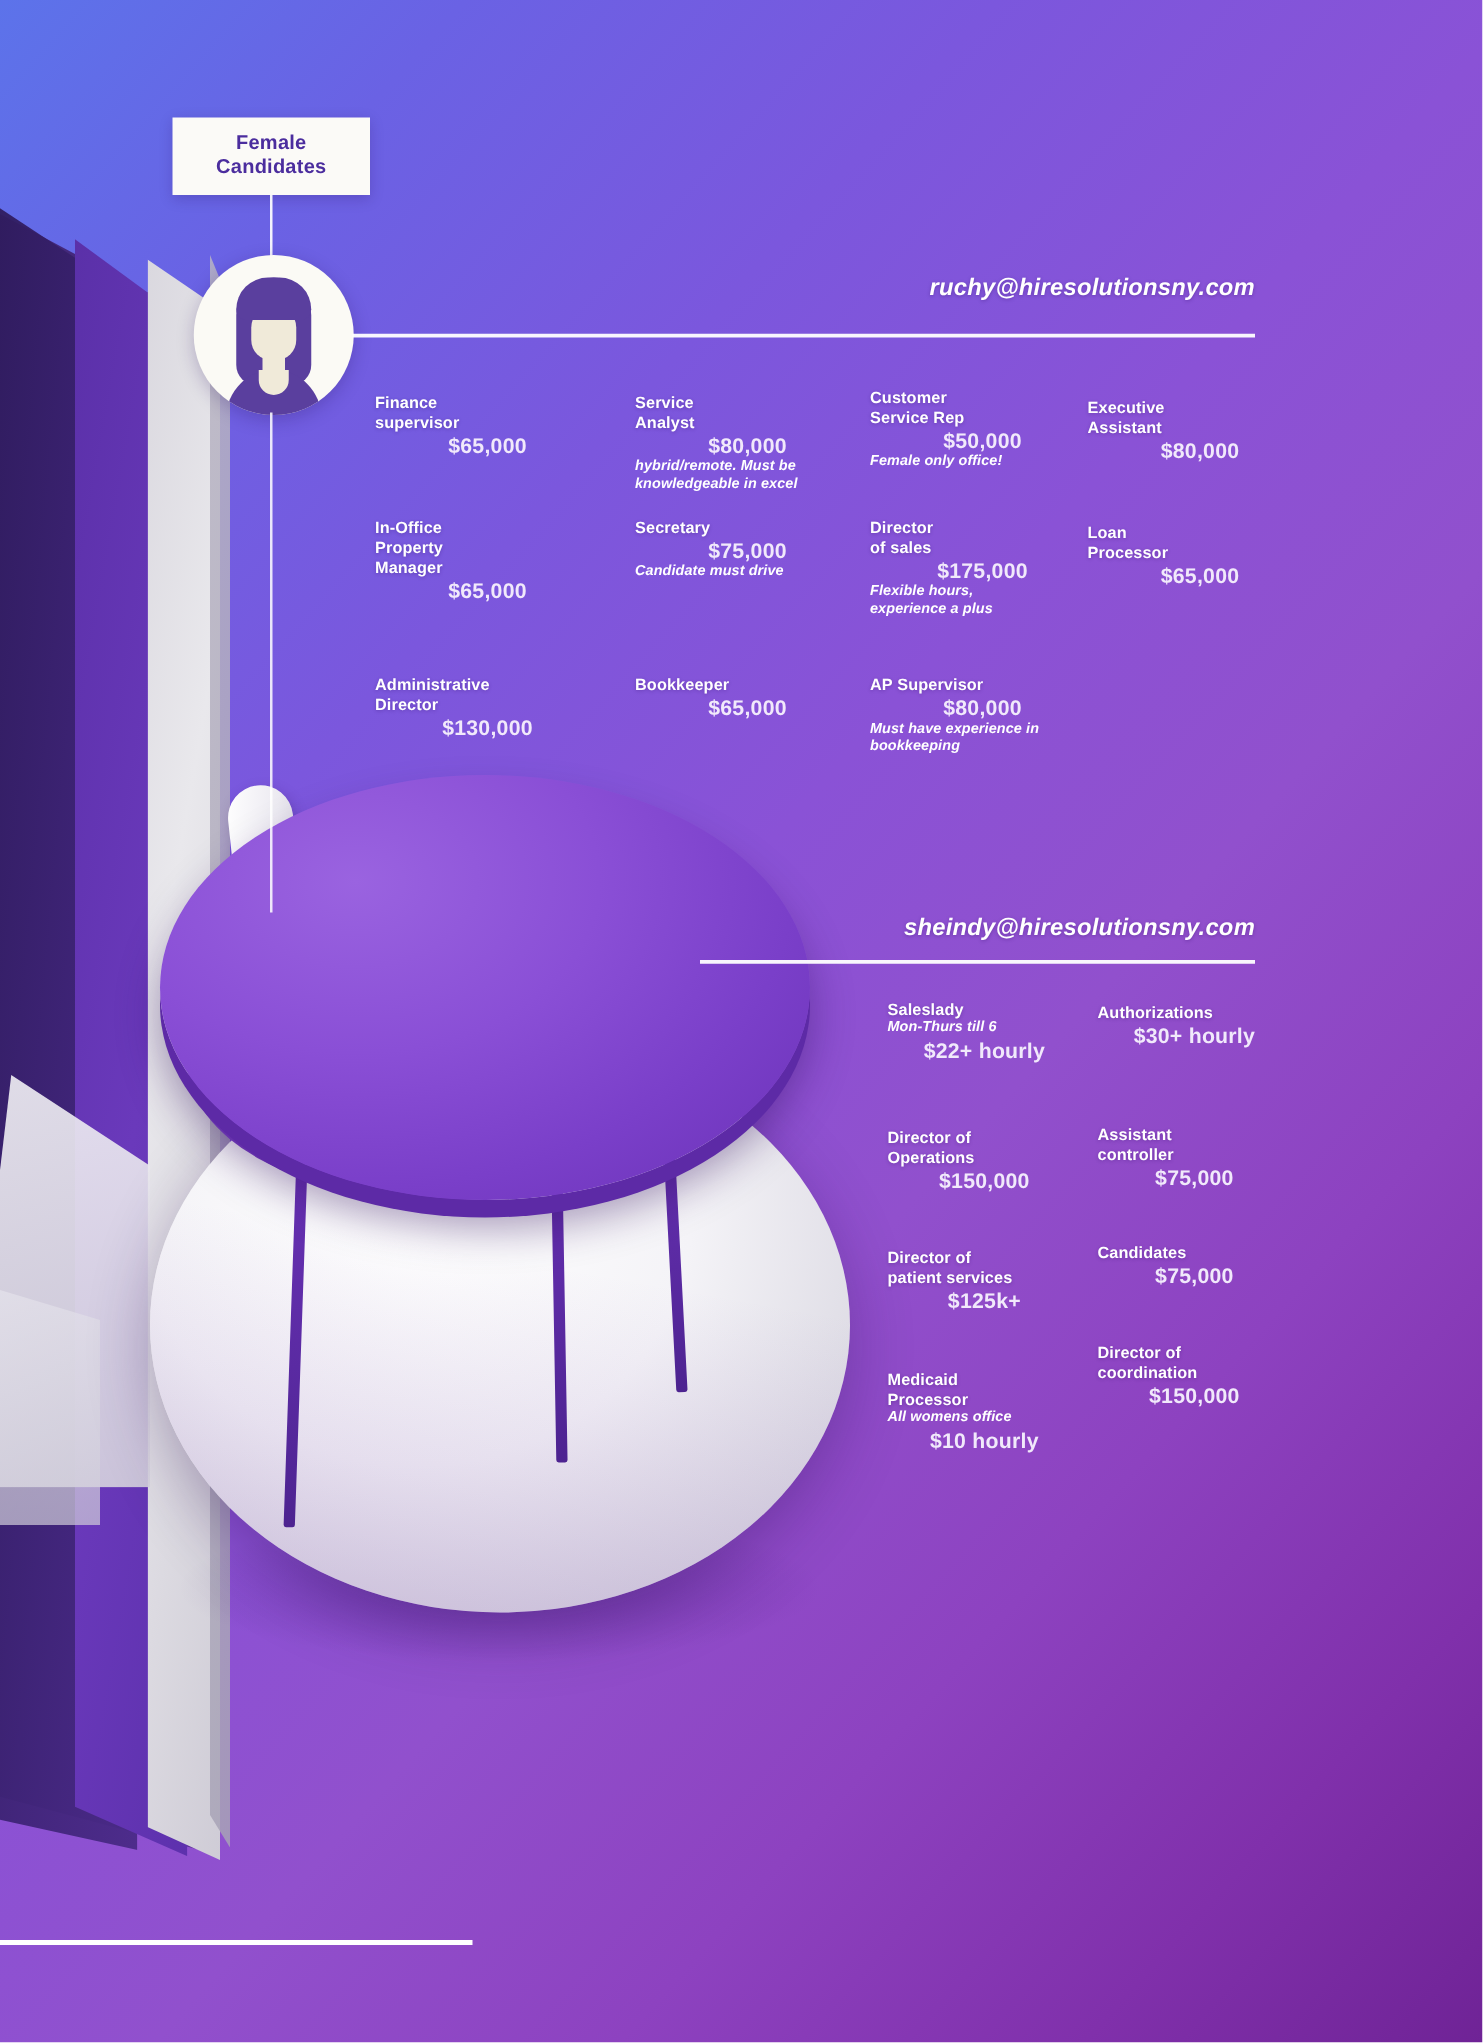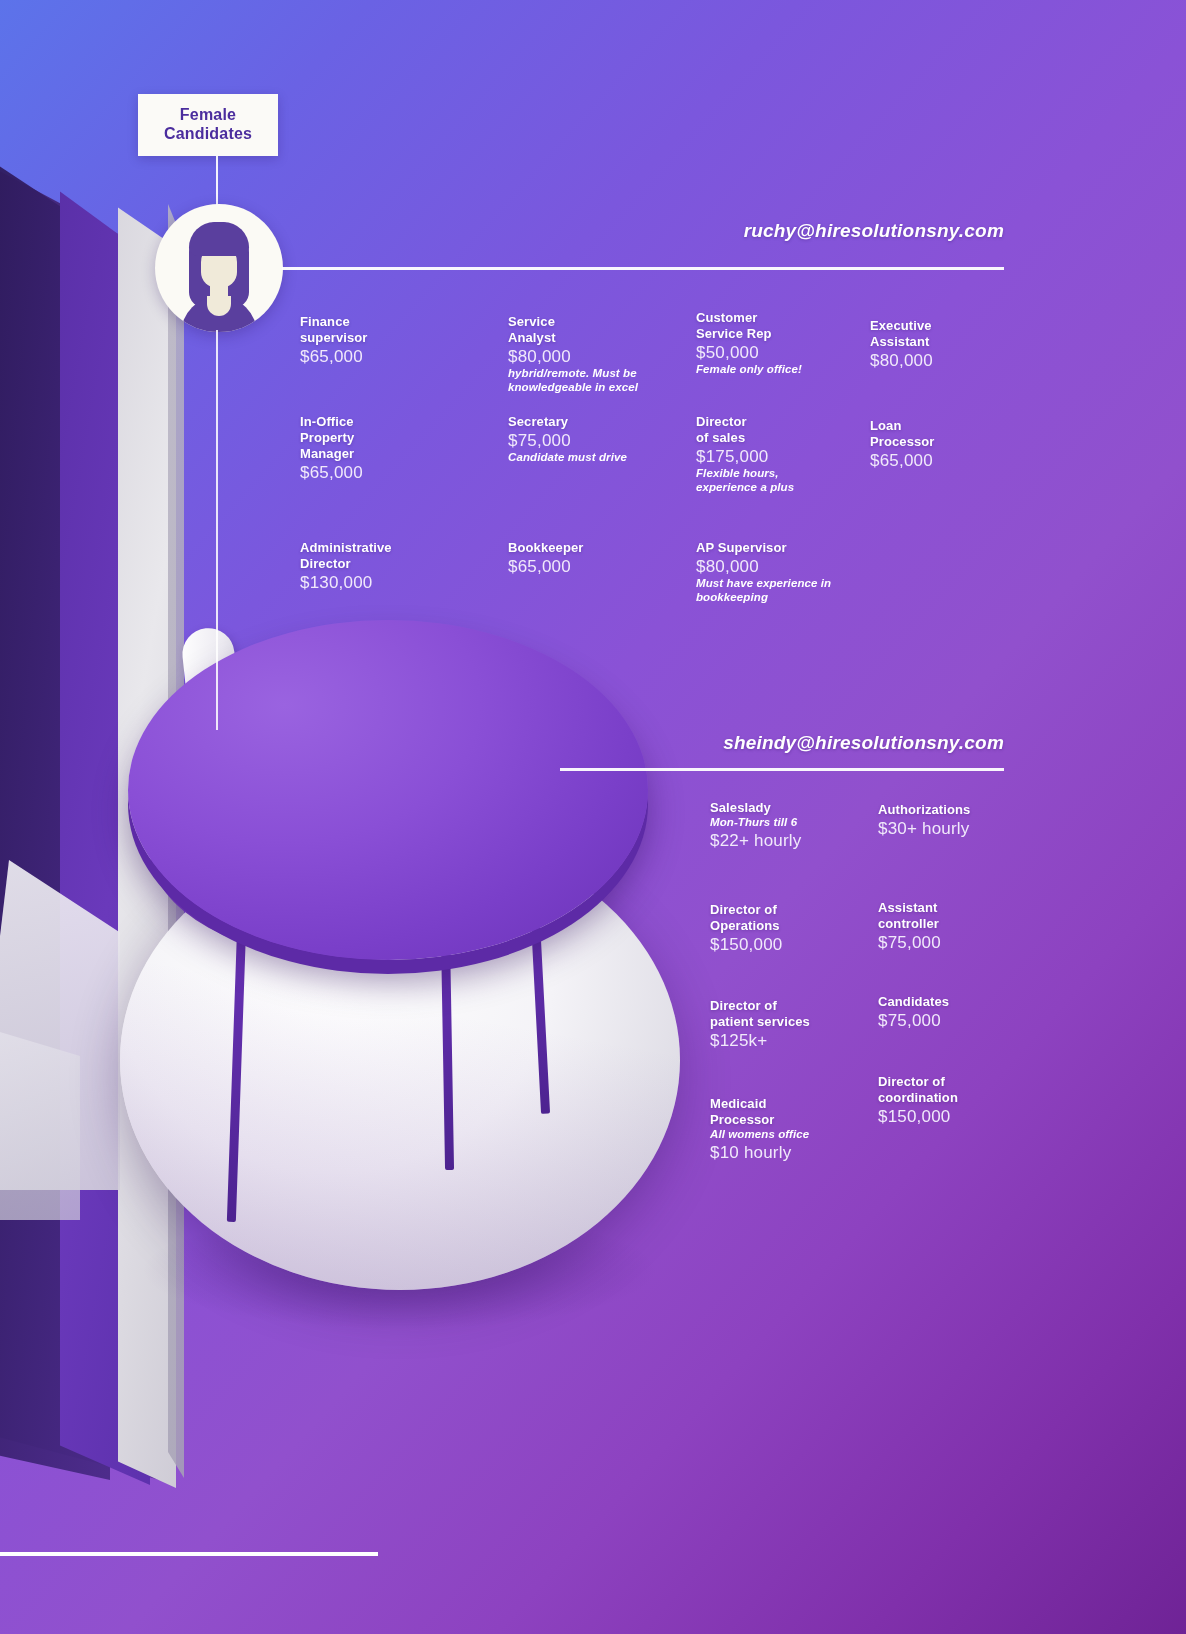--- a/index.html
+++ b/index.html
@@ -163,21 +163,21 @@
   
   .floor-shadow {
     position: absolute; left: 140px; top: 1210px;
     width: 520px; height: 120px;
     background: radial-gradient(ellipse at center, rgba(60,20,110,.32) 0%, rgba(60,20,110,0) 70%);
   }
 
   
   .badge {
     position: absolute; left: 138px; top: 94px;
-    width: 140px; height: 62px;
+    width: 158px; height: 62px;
     background: #fbfaf7;
     display: flex; align-items: center; justify-content: center;
     text-align: center;
     box-shadow: 0 3px 10px rgba(40,15,90,.22);
   }
   .badge-text {
     color: #4b2d9e;
     font-size: 16px; font-weight: 700; line-height: 1.18;
     letter-spacing: .2px;
   }
@@ -259,24 +259,25 @@
   .job-title {
     color: #ffffff;
     font-weight: 700;
     font-size: 13px;
     line-height: 1.22;
     letter-spacing: .1px;
     text-shadow: 0 1px 3px rgba(50,15,100,.30);
   }
   .job-salary {
     color: #f1e9fb;
-    font-weight: 400;
+    font-weight: 700;
     font-size: 17px;
     line-height: 1.25;
     letter-spacing: .2px;
+    text-align: center;
   }
   .job-note {
     color: #ffffff;
     font-style: italic;
     font-weight: 700;
     font-size: 11.5px;
     line-height: 1.2;
     letter-spacing: .1px;
   }
 

